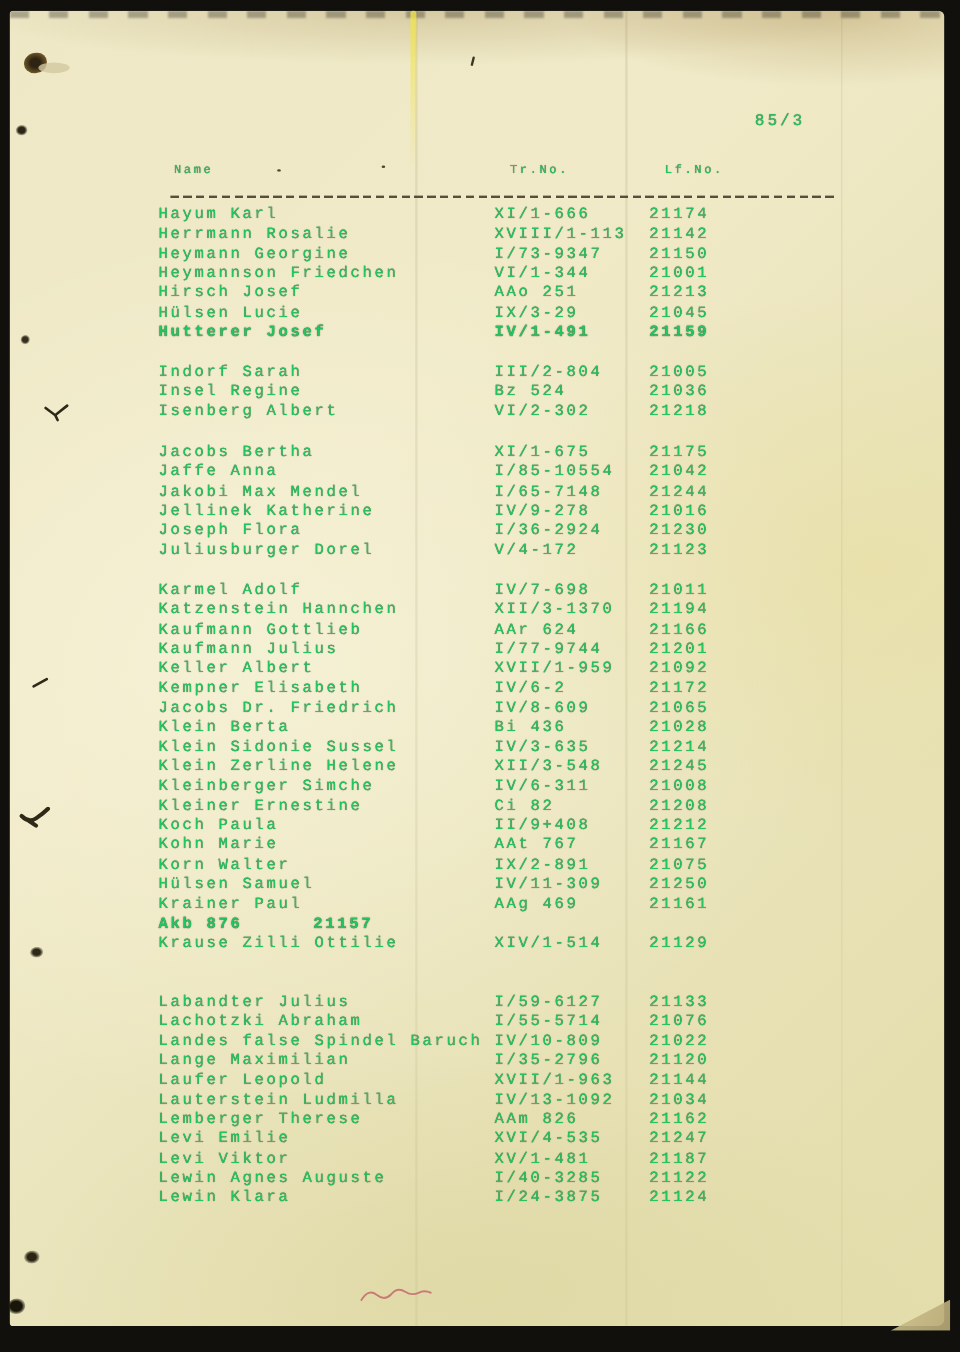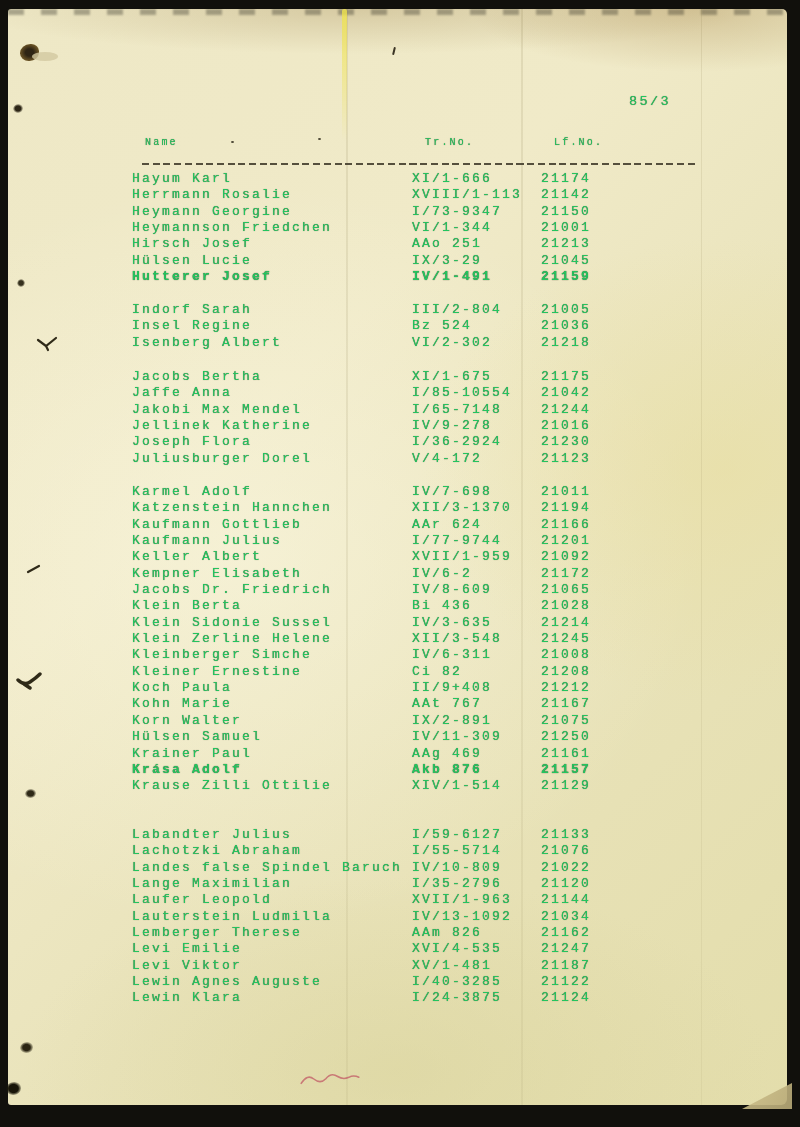--- a/index.html
+++ b/index.html
@@ -284,21 +284,20 @@
         <span class="c-name">Hülsen Samuel</span>
         <span class="c-tr">IV/11-309</span>
         <span class="c-lf">21250</span>
       </div>
       <div class="row ink">
         <span class="c-name">Krainer Paul</span>
         <span class="c-tr">AAg 469</span>
         <span class="c-lf">21161</span>
       </div>
       <div class="row ink bold">
-        <span class="c-name">Krása Adolf</span>
         <span class="c-tr">Akb 876</span>
         <span class="c-lf">21157</span>
       </div>
       <div class="row ink">
         <span class="c-name">Krause Zilli Ottilie</span>
         <span class="c-tr">XIV/1-514</span>
         <span class="c-lf">21129</span>
       </div>
     </div>
     <div class="group g4">

